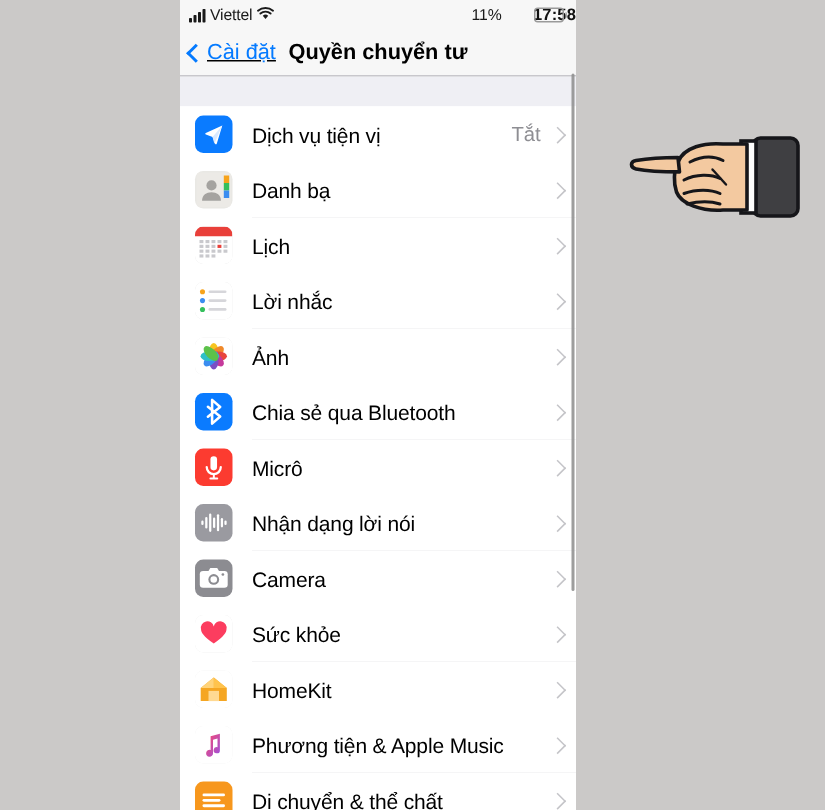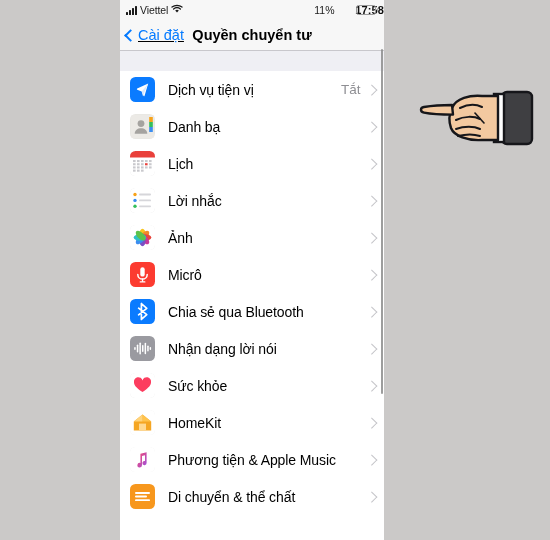--- a/index.html
+++ b/index.html
@@ -368,39 +368,39 @@
             <ellipse rx="3.2" ry="6.2" cy="-2.6" fill="#2fc0c7" transform="rotate(270)"></ellipse>
             <ellipse rx="3.2" ry="6.2" cy="-2.6" fill="#5cc24a" transform="rotate(315)"></ellipse>
           </g>
         </svg>
       </span>
       <span class="row-label">Ảnh</span>
       <span class="chev-right"></span>
     </div>
 
     <div class="row">
+      <span class="row-icon" style="background:#0a7bff;">
+        <svg width="25" height="25" viewBox="0 0 25 25">
+          <path d="M11.4 4.6 L16.8 9.3 L8.6 15.8 M11.4 20.4 L16.8 15.7 L8.6 9.2 M11.4 4.6 L11.4 20.4" stroke="#fff" stroke-width="1.7" fill="none" stroke-linejoin="round" stroke-linecap="round"></path>
+        </svg>
+      </span>
+      <span class="row-label">Chia sẻ qua Bluetooth</span>
+      <span class="chev-right"></span>
+    </div>
+
+    <div class="row">
       <span class="row-icon" style="background:#fc3b30;">
         <svg width="25" height="25" viewBox="0 0 25 25">
           <rect x="10.3" y="5.2" width="4.4" height="9.4" rx="2.2" fill="#fff"></rect>
           <path d="M7.8 12.4 a4.7 4.7 0 0 0 9.4 0" stroke="#fff" stroke-width="1.5" fill="none" stroke-linecap="round"></path>
           <rect x="11.9" y="16.6" width="1.3" height="3.2" fill="#fff"></rect>
           <rect x="9.6" y="19.3" width="5.9" height="1.3" rx="0.65" fill="#fff"></rect>
         </svg>
       </span>
       <span class="row-label">Micrô</span>
-      <span class="chev-right"></span>
-    </div>
-
-    <div class="row">
-      <span class="row-icon" style="background:#0a7bff;">
-        <svg width="25" height="25" viewBox="0 0 25 25">
-          <path d="M11.4 4.6 L16.8 9.3 L8.6 15.8 M11.4 20.4 L16.8 15.7 L8.6 9.2 M11.4 4.6 L11.4 20.4" stroke="#fff" stroke-width="1.7" fill="none" stroke-linejoin="round" stroke-linecap="round"></path>
-        </svg>
-      </span>
-      <span class="row-label">Chia sẻ qua Bluetooth</span>
       <span class="chev-right"></span>
     </div>
 
     <div class="row">
       <span class="row-icon" style="background:#9a9aa0;">
         <svg width="25" height="25" viewBox="0 0 25 25">
           <g fill="#fff">
             <rect x="4.2" y="11" width="1.5" height="3" rx="0.75"></rect>
             <rect x="6.8" y="8.6" width="1.5" height="7.8" rx="0.75"></rect>
             <rect x="9.4" y="6.4" width="1.5" height="12.2" rx="0.75"></rect>
@@ -408,20 +408,33 @@
             <rect x="14.6" y="6.8" width="1.5" height="11.4" rx="0.75"></rect>
             <rect x="17.2" y="9.4" width="1.5" height="6.2" rx="0.75"></rect>
             <rect x="19.6" y="11" width="1.5" height="3" rx="0.75"></rect>
           </g>
         </svg>
       </span>
       <span class="row-label">Nhận dạng lời nói</span>
       <span class="chev-right"></span>
     </div>
 
+    <div class="row">
+      <span class="row-icon" style="background:#8c8c91;">
+        <svg width="25" height="25" viewBox="0 0 25 25">
+          <rect x="3.2" y="7.6" width="18.6" height="11.2" rx="2.2" fill="#fff"></rect>
+          <path d="M9 7.6 l1.2-2 h4.6 l1.2 2 Z" fill="#fff"></path>
+          <circle cx="12.5" cy="13.3" r="3.6" fill="#8c8c91"></circle>
+          <circle cx="12.5" cy="13.3" r="2.2" fill="#fff"></circle>
+          <circle cx="18.6" cy="10" r="0.9" fill="#8c8c91"></circle>
+        </svg>
+      </span>
+      <span class="row-label">Camera</span>
+      <span class="chev-right"></span>
+    </div>
 
     <div class="row">
       <span class="row-icon" style="background:#fff;box-shadow:inset 0 0 0 0.5px #e8e8e8;">
         <svg width="25" height="25" viewBox="0 0 25 25">
           <rect x="0" y="0" width="25" height="25" fill="#fff"></rect>
           <path d="M12.5 19 C5.6 14.4 4 11.6 4 9.4 A4 4 0 0 1 12.5 7.6 A4 4 0 0 1 21 9.4 C21 11.6 19.4 14.4 12.5 19 Z" fill="#fc3d5f"></path>
         </svg>
       </span>
       <span class="row-label">Sức khỏe</span>
       <span class="chev-right"></span>

